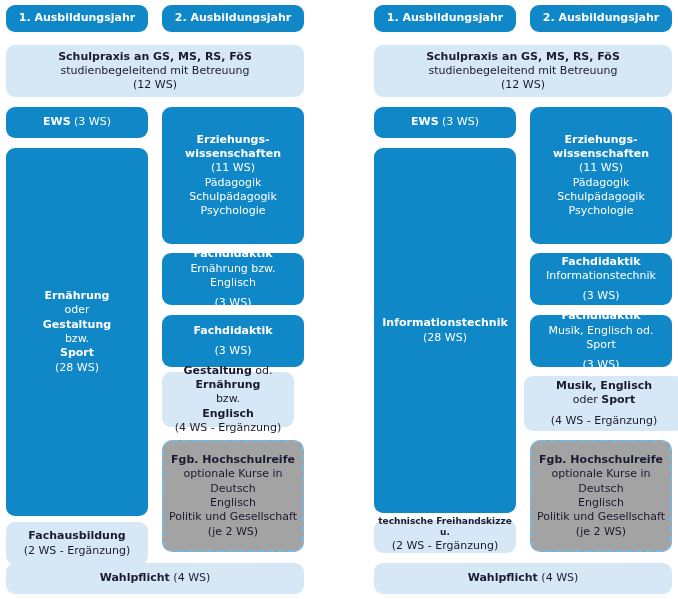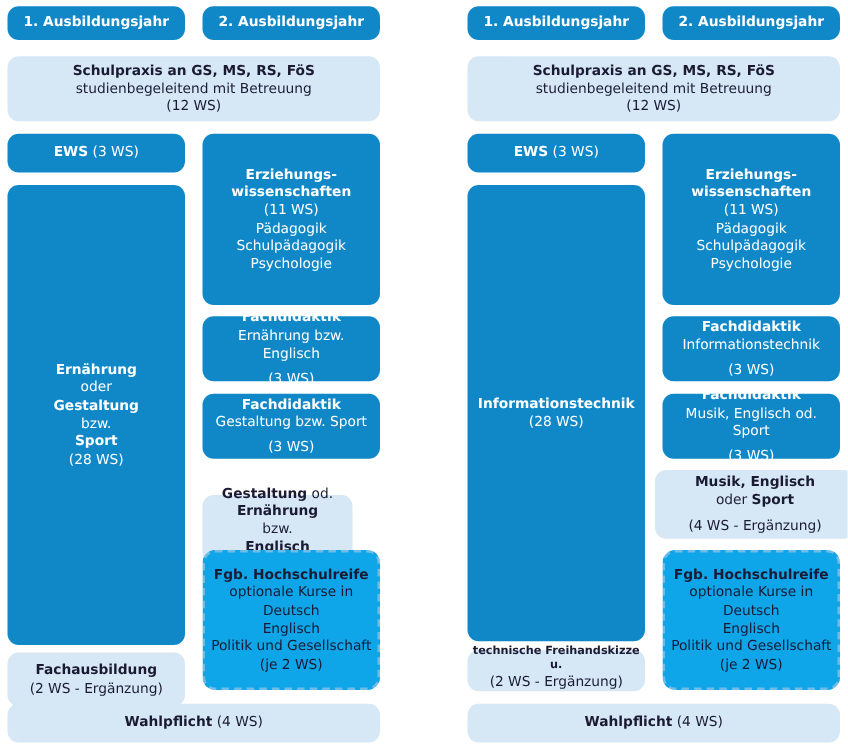--- a/index.html
+++ b/index.html
@@ -18,21 +18,21 @@
     flex-direction:column;
     justify-content:center;
     align-items:center;
     text-align:center;
     border-radius:9px;
     line-height:1.3;
     padding:0 4px;
   }
   .dark{background:var(--dark-blue,#1088c8);color:#fff;}
   .light{background:var(--light-blue,#d6e8f6);color:var(--text-dark,#1a1a33);}
-  .dashedbox{background:#0ea5e9;border:2px dashed var(--dashed-border,#70bce6);color:var(--text-dark,#1a1a33);border-radius:10px;}
+  .dashedbox{background:#a3a3a3;border:2px dashed var(--dashed-border,#70bce6);color:var(--text-dark,#1a1a33);border-radius:10px;}
   .b{font-weight:bold;}
   .gs{margin-top:6px;}
   .gm{}
   .small{font-size:9px;line-height:1.25;}
   .line{display:block;}
 </style>
 </head>
 <body>
 
 <div id="canvas">
@@ -73,25 +73,24 @@
   </div>
 
   <div class="box dark" style="left:162px;top:253px;width:142px;height:52px;">
     <span class="line b">Fachdidaktik</span>
     <span class="line">Ernährung bzw. Englisch</span>
     <span class="line gs">(3 WS)</span>
   </div>
 
   <div class="box dark" style="left:162px;top:315px;width:142px;height:52px;">
     <span class="line b">Fachdidaktik</span>
-    <span class="line">Gestaltung bzw. Sport</span>
     <span class="line gs">(3 WS)</span>
   </div>
 
-  <div class="box light" style="left:162px;top:396px;width:120px;height:55px;">
+  <div class="box light" style="left:162px;top:372px;width:132px;height:55px;">
     <span class="line"><span class="b">Gestaltung</span><span> od. </span><span class="b">Ernährung</span></span>
     <span class="line">bzw.</span>
     <span class="line b">Englisch</span>
     <span class="line">(4 WS - Ergänzung)</span>
   </div>
 
   <div class="box dashedbox" style="left:162px;top:440px;width:142px;height:112px;">
     <span class="line b">Fgb. Hochschulreife</span>
     <span class="line">optionale Kurse in</span>
     <span class="line gm">Deutsch</span>

